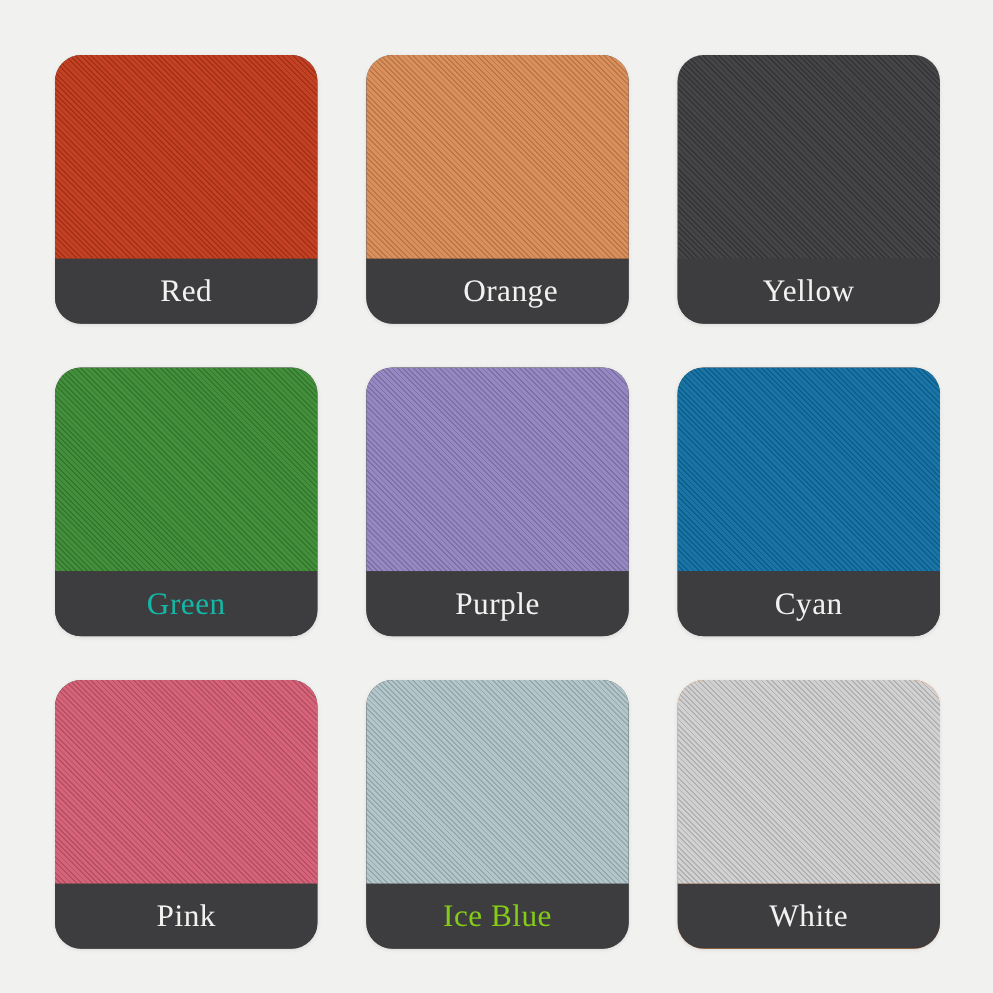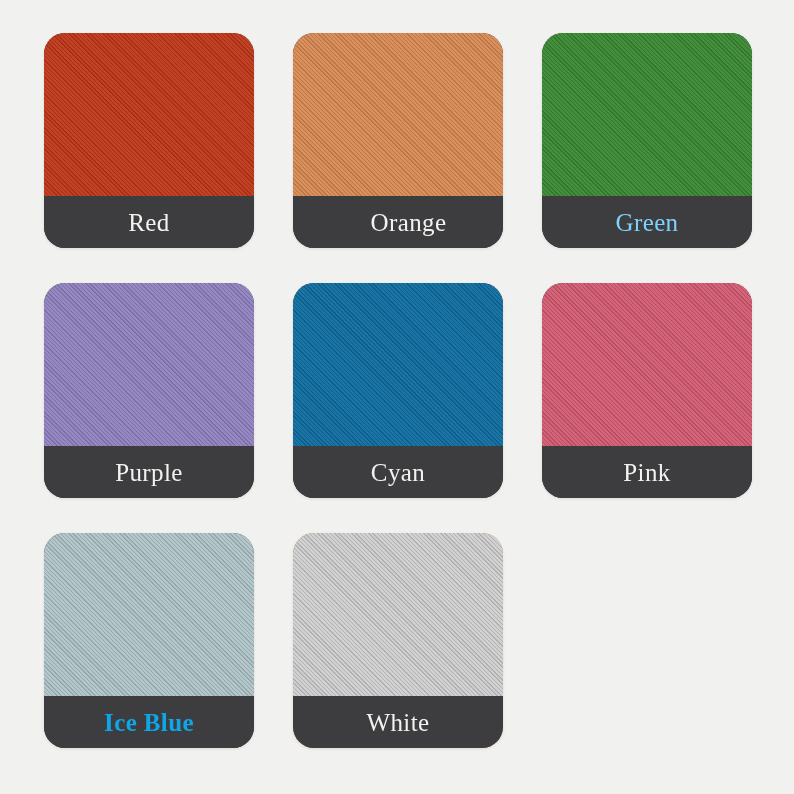--- a/index.html
+++ b/index.html
@@ -28,20 +28,21 @@
   }
 
   .swatch-card {
     position: relative;
     width: 210px;
     height: 215px;
     border-radius: 21px;
     overflow: hidden;
     background: #3d3d3f;
     box-shadow: 0 1px 3px rgba(120, 120, 120, 0.18);
+    margin-top: 11px;
   }
 
   .swatch-color {
     position: absolute;
     left: 0;
     top: 0;
     right: 0;
     height: 163px;
   }
 
@@ -90,23 +91,29 @@
         <span class="swatch-label" style="color: rgb(242, 242, 240);">Red</span>
       </div>
     </div>
     <div class="swatch-card" style="background: rgb(61, 61, 63);">
       <div class="swatch-color" style="background-color: rgb(217, 139, 85);"></div>
       <div class="swatch-label-band" style="background-color: rgb(61, 61, 63); padding-left: 21px;">
         <span class="swatch-label" style="color: rgb(242, 242, 240);">Orange</span>
       </div>
     </div>
     <div class="swatch-card" style="background: rgb(61, 61, 63);">
+      <div class="swatch-color"></div>
+      <div class="swatch-label-band" style="background-color: rgb(61, 61, 63);">
+        <span class="swatch-label" style="color: rgb(242, 242, 240);">Yellow</span>
+      </div>
+    </div>
+    <div class="swatch-card" style="background: rgb(61, 61, 63);">
       <div class="swatch-color" style="background-color: rgb(60, 138, 52);"></div>
       <div class="swatch-label-band" style="background-color: rgb(61, 61, 63);">
-        <span class="swatch-label" style="color: #7dd3fc; text-align: center;">Green</span>
+        <span class="swatch-label" style="color: #14b8a6; text-align: center;">Green</span>
       </div>
     </div>
     <div class="swatch-card" style="background: rgb(61, 61, 63);">
       <div class="swatch-color" style="background-color: rgb(145, 131, 192);"></div>
       <div class="swatch-label-band" style="background-color: rgb(61, 61, 63);">
         <span class="swatch-label" style="color: rgb(242, 242, 240);">Purple</span>
       </div>
     </div>
     <div class="swatch-card" style="background: rgb(61, 61, 63);">
       <div class="swatch-color" style="background-color: rgb(16, 110, 162);"></div>
@@ -116,21 +123,21 @@
     </div>
     <div class="swatch-card" style="background: rgb(61, 61, 63);">
       <div class="swatch-color" style="background-color: rgb(212, 92, 115);"></div>
       <div class="swatch-label-band" style="background-color: rgb(61, 61, 63);">
         <span class="swatch-label" style="color: rgb(242, 242, 240);">Pink</span>
       </div>
     </div>
     <div class="swatch-card" style="background: rgb(61, 61, 63);">
       <div class="swatch-color" style="background-color: rgb(176, 196, 201);"></div>
       <div class="swatch-label-band" style="background-color: rgb(61, 61, 63);">
-        <span class="swatch-label" style="color: #0ea5e9; font-weight: bold;">Ice Blue</span>
+        <span class="swatch-label" style="color: #84cc16;">Ice Blue</span>
       </div>
     </div>
     <div class="swatch-card" style="background: #f97316;">
       <div class="swatch-color" style="background-color: rgb(207, 207, 208);"></div>
       <div class="swatch-label-band" style="background-color: rgb(61, 61, 63);">
         <span class="swatch-label" style="color: rgb(242, 242, 240);">White</span>
       </div>
     </div>
   </div>
 

